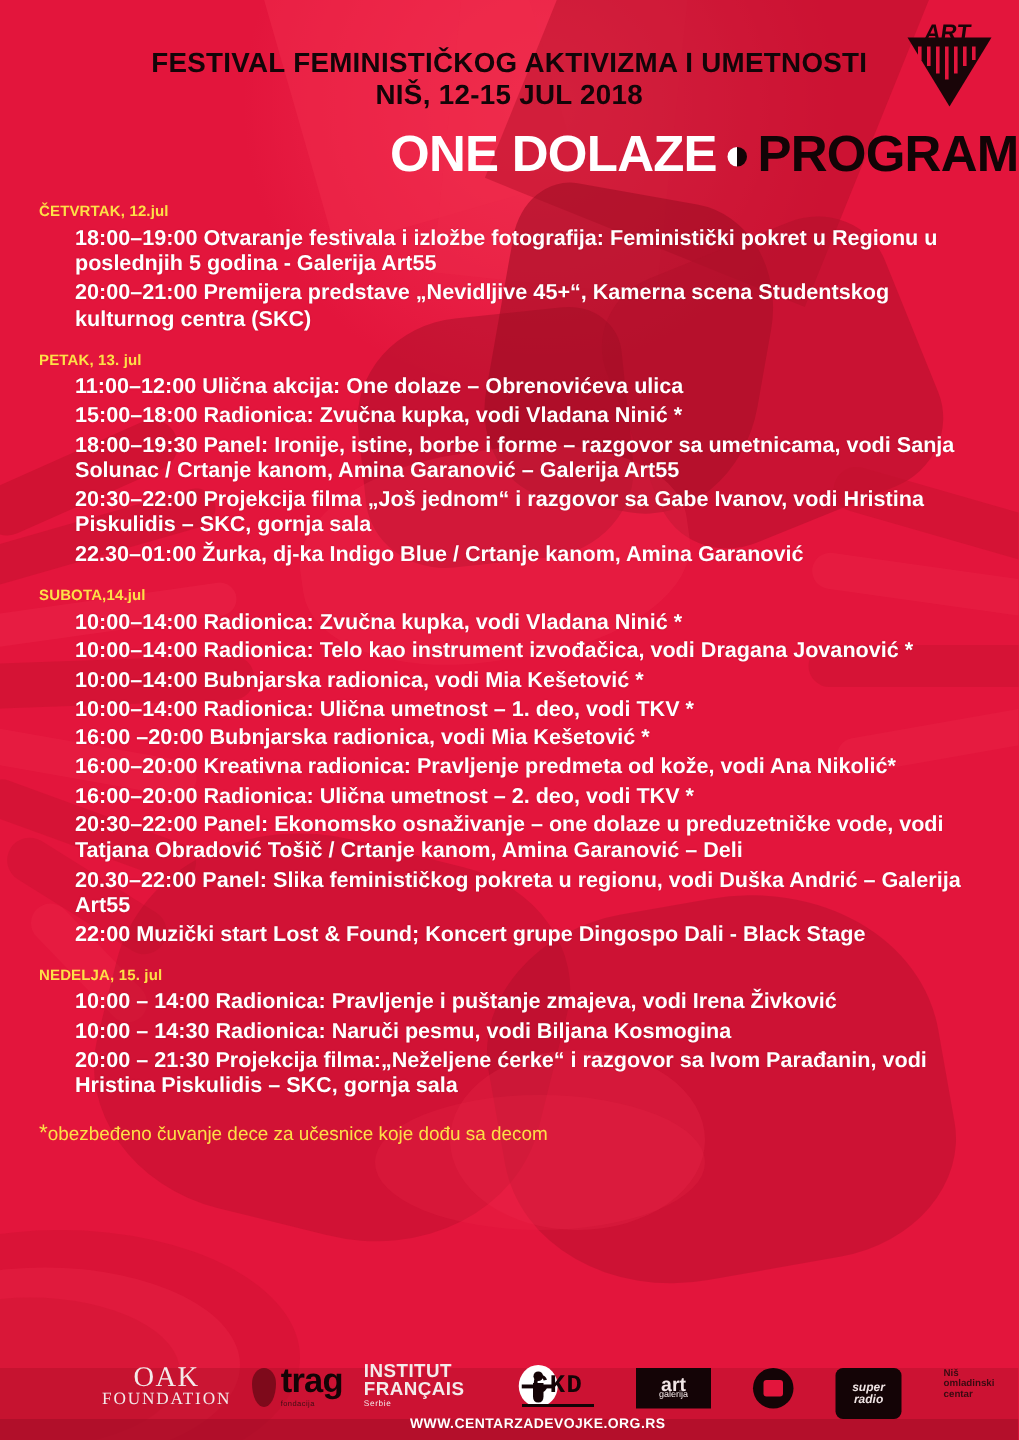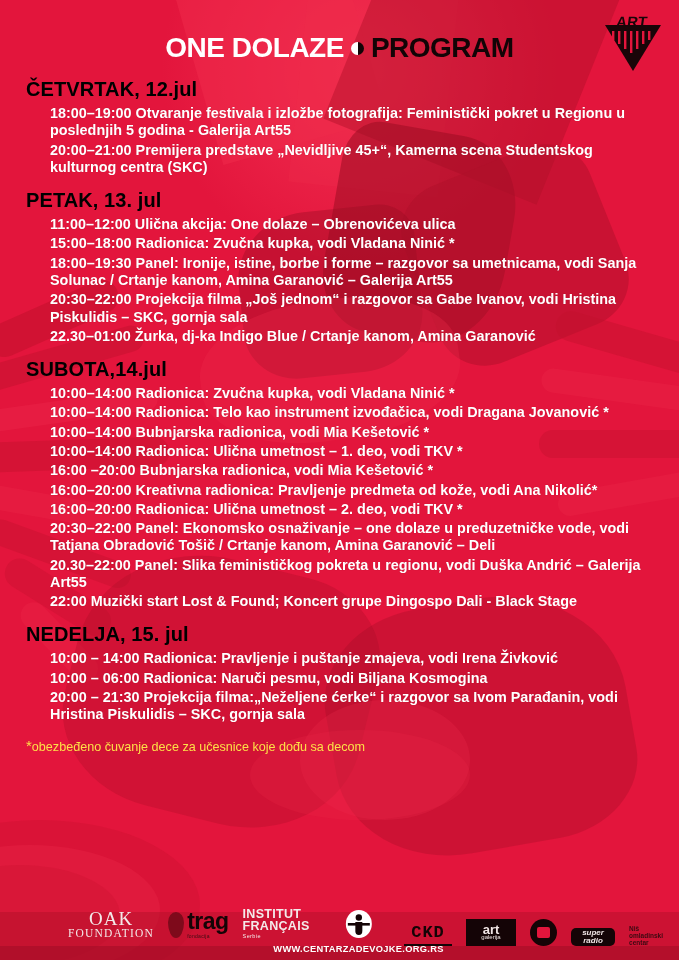--- a/index.html
+++ b/index.html
@@ -73,25 +73,26 @@
     font-weight: bold;
     letter-spacing: 0.2px;
     line-height: 1.16;
     margin: 9px 0 0 0;
     text-transform: uppercase;
   }
   .subtitle .l2 { display: block; }
 
   .banner {
     margin: 12px 0 0 0;
-    font-size: 28px;
+    font-size: 34px;
     font-weight: bold;
     letter-spacing: -0.5px;
     line-height: 1;
     white-space: nowrap;
+    text-align: right;
   }
   .banner .white { color: #ffffff; }
   .banner .black { color: #120406; }
   .banner .dot {
     display: inline-block;
     width: 13px;
     height: 13px;
     border-radius: 50%;
     background: linear-gradient(90deg, #ffffff 0 50%, #120406 50% 100%);
     vertical-align: 0.08em;
@@ -109,22 +110,22 @@
   }
 
   
   .program {
     position: relative;
     z-index: 5;
     padding: 16px 16px 0 26px;
   }
   .day { margin-bottom: 13px; }
   .day-name {
-    color: #000000;
-    font-size: 20px;
+    color: #fde047;
+    font-size: 10px;
     font-weight: bold;
     letter-spacing: 0.1px;
     margin: 0 0 4px 0;
   }
   .events {
     margin: 0;
     padding: 0 4px 0 24px;
     list-style: none;
   }
   .event {
@@ -169,22 +170,22 @@
     left: 50%;
     transform: translateX(-50%);
     bottom: 6px;
     text-align: center;
   }
   .footer-right {
     position: absolute;
     right: 16px;
     bottom: 14px;
     display: flex;
-    align-items: flex-end;
-    gap: 14px;
+    align-items: flex-start;
+    gap: 28px;
   }
 
   .logo-oak {
     color: #f3e9e9;
     text-align: center;
     line-height: 1;
   }
   .logo-oak .l1 {
     font-family: "Liberation Serif", serif;
     font-size: 19px;
@@ -288,21 +289,21 @@
   .logo-circle::after {
     content: "";
     position: absolute;
     left: 7px; top: 8px;
     width: 13px; height: 11px;
     background: #e3153c;
     border-radius: 2px;
   }
   .logo-super {
     width: 44px;
-    height: 18px;
+    height: 34px;
     border-radius: 5px;
     background: #140406;
     color: #efe4e4;
     font-size: 8px;
     line-height: 1;
     flex-direction: column;
     font-style: italic;
   }
   .logo-extra {
     color: #3a0a11;
@@ -365,20 +366,24 @@
         <rect x="25" y="18" width="2.4" height="18"></rect>
         <rect x="31" y="18" width="2.4" height="22"></rect>
         <rect x="37" y="18" width="2.4" height="18"></rect>
         <rect x="43" y="18" width="2.4" height="13"></rect>
         <rect x="49" y="18" width="2.4" height="9"></rect>
       </g>
     </svg>
   </div>
 
   <div class="header">
+    <div class="subtitle">
+      <span>FESTIVAL FEMINISTIČKOG AKTIVIZMA I UMETNOSTI</span>
+      <span class="l2">NIŠ, 12-15 JUL 2018</span>
+    </div>
     <div class="banner">
       <span class="white">ONE DOLAZE</span><span class="dot"></span><span class="black">PROGRAM</span>
     </div>
   </div>
 
   <div class="program">
 
     <div class="day">
       <div class="day-name">ČETVRTAK, 12.jul</div>
       <ul class="events">
@@ -411,21 +416,21 @@
         <li class="event">20:30–22:00 Panel: Ekonomsko osnaživanje – one dolaze u preduzetničke vode, vodi Tatjana Obradović Tošič / Crtanje kanom, Amina Garanović – Deli</li>
         <li class="event">20.30–22:00 Panel: Slika feminističkog pokreta u regionu, vodi Duška Andrić – Galerija Art55</li>
         <li class="event">22:00 Muzički start Lost &amp; Found; Koncert grupe Dingospo Dali - Black Stage</li>
       </ul>
     </div>
 
     <div class="day">
       <div class="day-name">NEDELJA, 15. jul</div>
       <ul class="events">
         <li class="event">10:00 – 14:00 Radionica: Pravljenje i puštanje zmajeva, vodi Irena Živković</li>
-        <li class="event">10:00 – 06:00 Radionica: Naruči pesmu, vodi Biljana Kosmogina</li>
+        <li class="event">10:00 – 14:30 Radionica: Naruči pesmu, vodi Biljana Kosmogina</li>
         <li class="event">20:00 – 21:30 Projekcija filma:„Neželjene ćerke“ i razgovor sa Ivom Parađanin, vodi Hristina Piskulidis – SKC, gornja sala</li>
       </ul>
     </div>
 
   </div>
 
   <div class="footnote">
     <span class="star">*</span><span>obezbeđeno čuvanje dece za učesnice koje dođu sa decom</span>
   </div>
 

